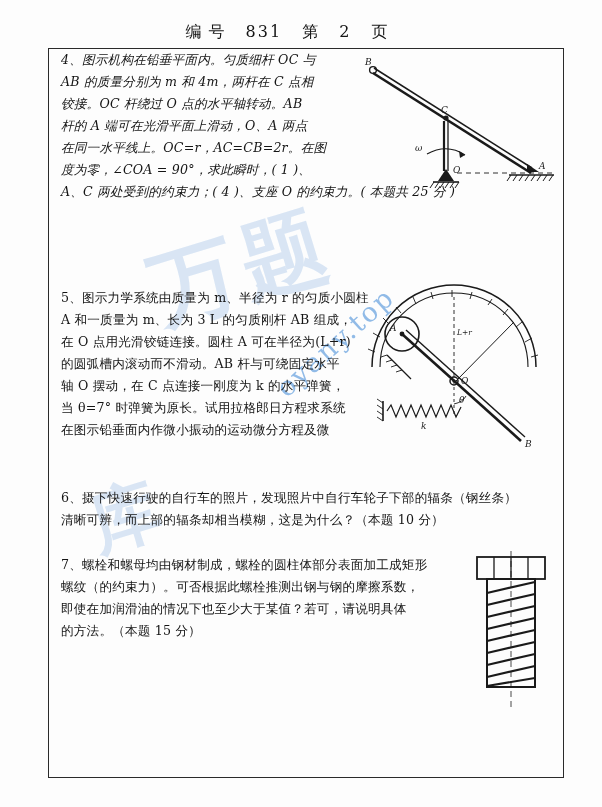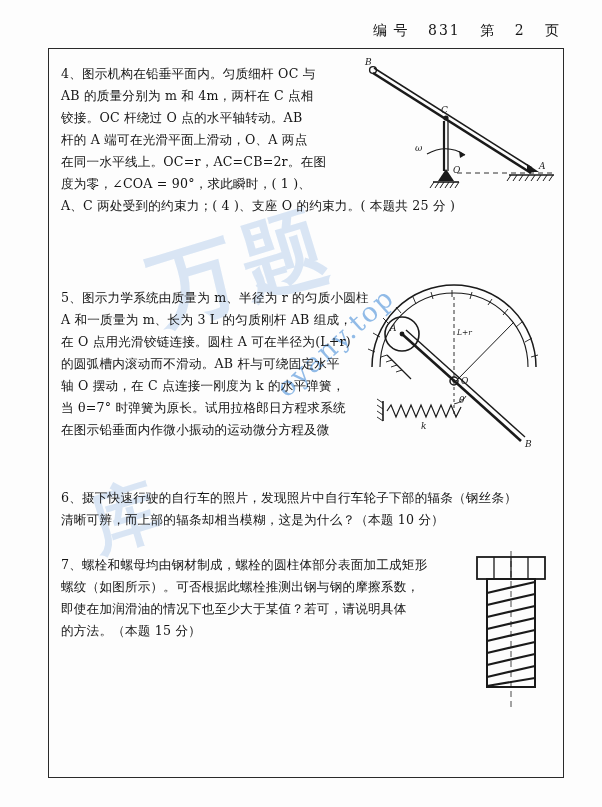--- a/index.html
+++ b/index.html
@@ -62,23 +62,23 @@
     transform: rotate(-42deg);
     transform-origin: left top;
     white-space: nowrap;
   }
 
   
   #page-header {
     position: absolute;
     left: 0; top: 22px;
     width: 560px;
-    text-align: right;
+    text-align: center;
     z-index: 4;
-    font-size: 14px;
+    font-size: 16px;
     letter-spacing: 1px;
   }
   #page-header span { margin-left: 14px; }
   .hdr-num {
     font-family: "DejaVu Serif", "Liberation Serif", serif;
     letter-spacing: 2px;
   }
 
   
   #content-frame {
@@ -99,21 +99,21 @@
     position: absolute;
     font-size: 12.6px;
     line-height: 22px;
     letter-spacing: 0.2px;
     text-align: justify;
   }
   .q-body .ln { display: block; white-space: nowrap; }
 
   
   #q4 { top: 0; }
-  #q4 .q-body { left: 12px; top: 14px; width: 300px; }
+  #q4 .q-body { left: 12px; top: 0; width: 300px; font-style: italic; }
 
   #q5 { top: 0; }
   #q5 .q-body { left: 12px; top: 238px; width: 300px; }
 
   #q6 { top: 0; }
   #q6 .q-body { left: 12px; top: 438px; width: 480px; }
 
   #q7 { top: 0; }
   #q7 .q-body { left: 12px; top: 505px; width: 410px; }
 
@@ -317,21 +317,21 @@
   <div class="question" id="q6">
     <div class="q-body">
       <span class="ln">6、摄下快速行驶的自行车的照片，发现照片中自行车轮子下部的辐条（钢丝条）</span>
       <span class="ln">清晰可辨，而上部的辐条却相当模糊，这是为什么？（本题 10 分）</span>
     </div>
   </div>
 
   <div class="question" id="q7">
     <div class="q-body">
       <span class="ln">7、螺栓和螺母均由钢材制成，螺栓的圆柱体部分表面加工成矩形</span>
-      <span class="ln">螺纹（如图所示）。可否根据此螺栓推测出钢与钢的摩擦系数，</span>
+      <span class="ln">螺纹（的约束力）。可否根据此螺栓推测出钢与钢的摩擦系数，</span>
       <span class="ln">即使在加润滑油的情况下也至少大于某值？若可，请说明具体</span>
       <span class="ln">的方法。（本题 15 分）</span>
     </div>
 
     <div class="figure" id="fig-q7">
       <svg width="105" height="165" viewBox="0 0 105 165">
 
         <g>
           <rect class="ink" x="8" y="8" width="68" height="22" stroke-width="1.8"></rect>
           <line class="ink" x1="25" y1="8" x2="25" y2="30" stroke-width="1.3"></line>

